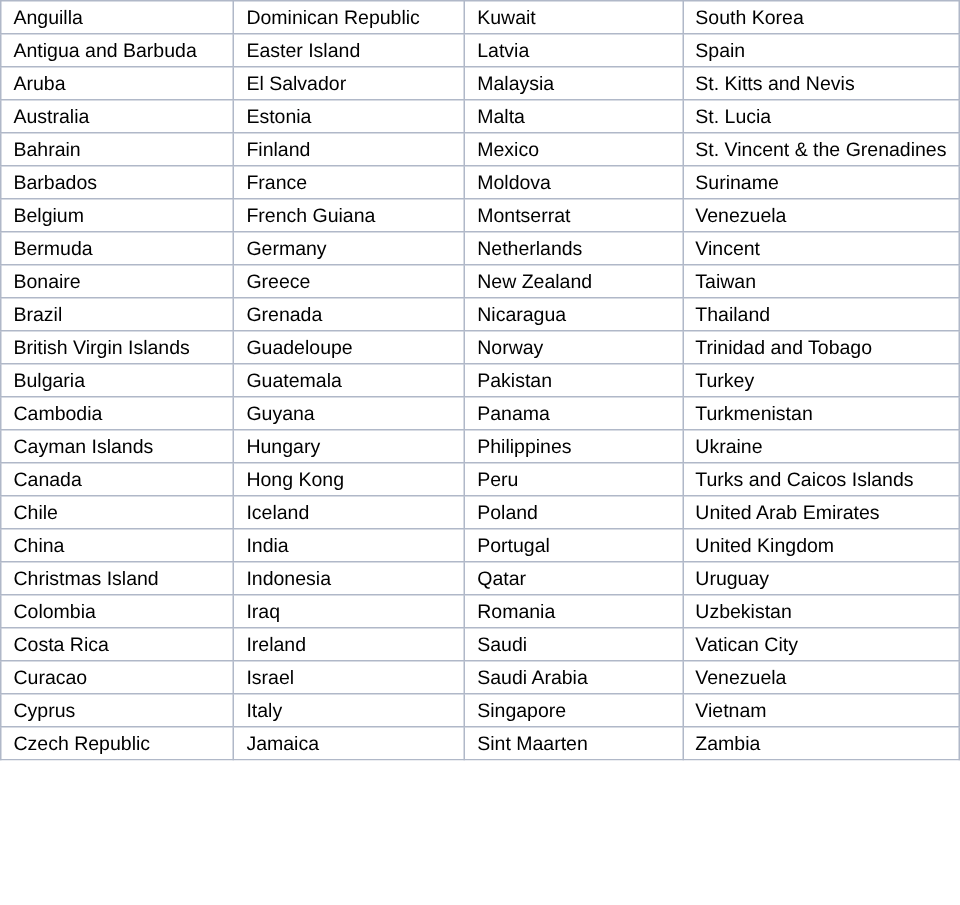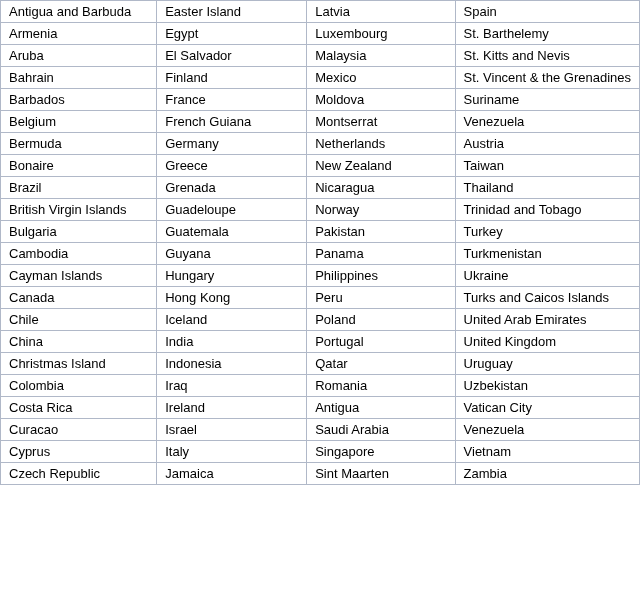--- a/index.html
+++ b/index.html
@@ -24,36 +24,42 @@
       width: 25%;
       white-space: nowrap;
     }
   </style>
 </head>
 <body>
 
 <table>
   <tbody id="table-body">
       <tr>
+        <td>Anguilla</td>
+        <td>Dominican Republic</td>
+        <td>Kuwait</td>
+        <td>South Korea</td>
+      </tr>
+      <tr>
         <td>Antigua and Barbuda</td>
         <td>Easter Island</td>
         <td>Latvia</td>
         <td>Spain</td>
       </tr>
       <tr>
-        <td>Armenia</td>
-        <td>Egypt</td>
-        <td>Luxembourg</td>
-        <td>St. Barthelemy</td>
-      </tr>
-      <tr>
         <td>Aruba</td>
         <td>El Salvador</td>
         <td>Malaysia</td>
         <td>St. Kitts and Nevis</td>
+      </tr>
+      <tr>
+        <td>Australia</td>
+        <td>Estonia</td>
+        <td>Malta</td>
+        <td>St. Lucia</td>
       </tr>
       <tr>
         <td>Bahrain</td>
         <td>Finland</td>
         <td>Mexico</td>
         <td>St. Vincent &amp; the Grenadines</td>
       </tr>
       <tr>
         <td>Barbados</td>
         <td>France</td>
@@ -63,21 +69,21 @@
       <tr>
         <td>Belgium</td>
         <td>French Guiana</td>
         <td>Montserrat</td>
         <td>Venezuela</td>
       </tr>
       <tr>
         <td>Bermuda</td>
         <td>Germany</td>
         <td>Netherlands</td>
-        <td>Austria</td>
+        <td>Vincent</td>
       </tr>
       <tr>
         <td>Bonaire</td>
         <td>Greece</td>
         <td>New Zealand</td>
         <td>Taiwan</td>
       </tr>
       <tr>
         <td>Brazil</td>
         <td>Grenada</td>
@@ -134,21 +140,21 @@
       </tr>
       <tr>
         <td>Colombia</td>
         <td>Iraq</td>
         <td>Romania</td>
         <td>Uzbekistan</td>
       </tr>
       <tr>
         <td>Costa Rica</td>
         <td>Ireland</td>
-        <td>Antigua</td>
+        <td>Saudi</td>
         <td>Vatican City</td>
       </tr>
       <tr>
         <td>Curacao</td>
         <td>Israel</td>
         <td>Saudi Arabia</td>
         <td>Venezuela</td>
       </tr>
       <tr>
         <td>Cyprus</td>

